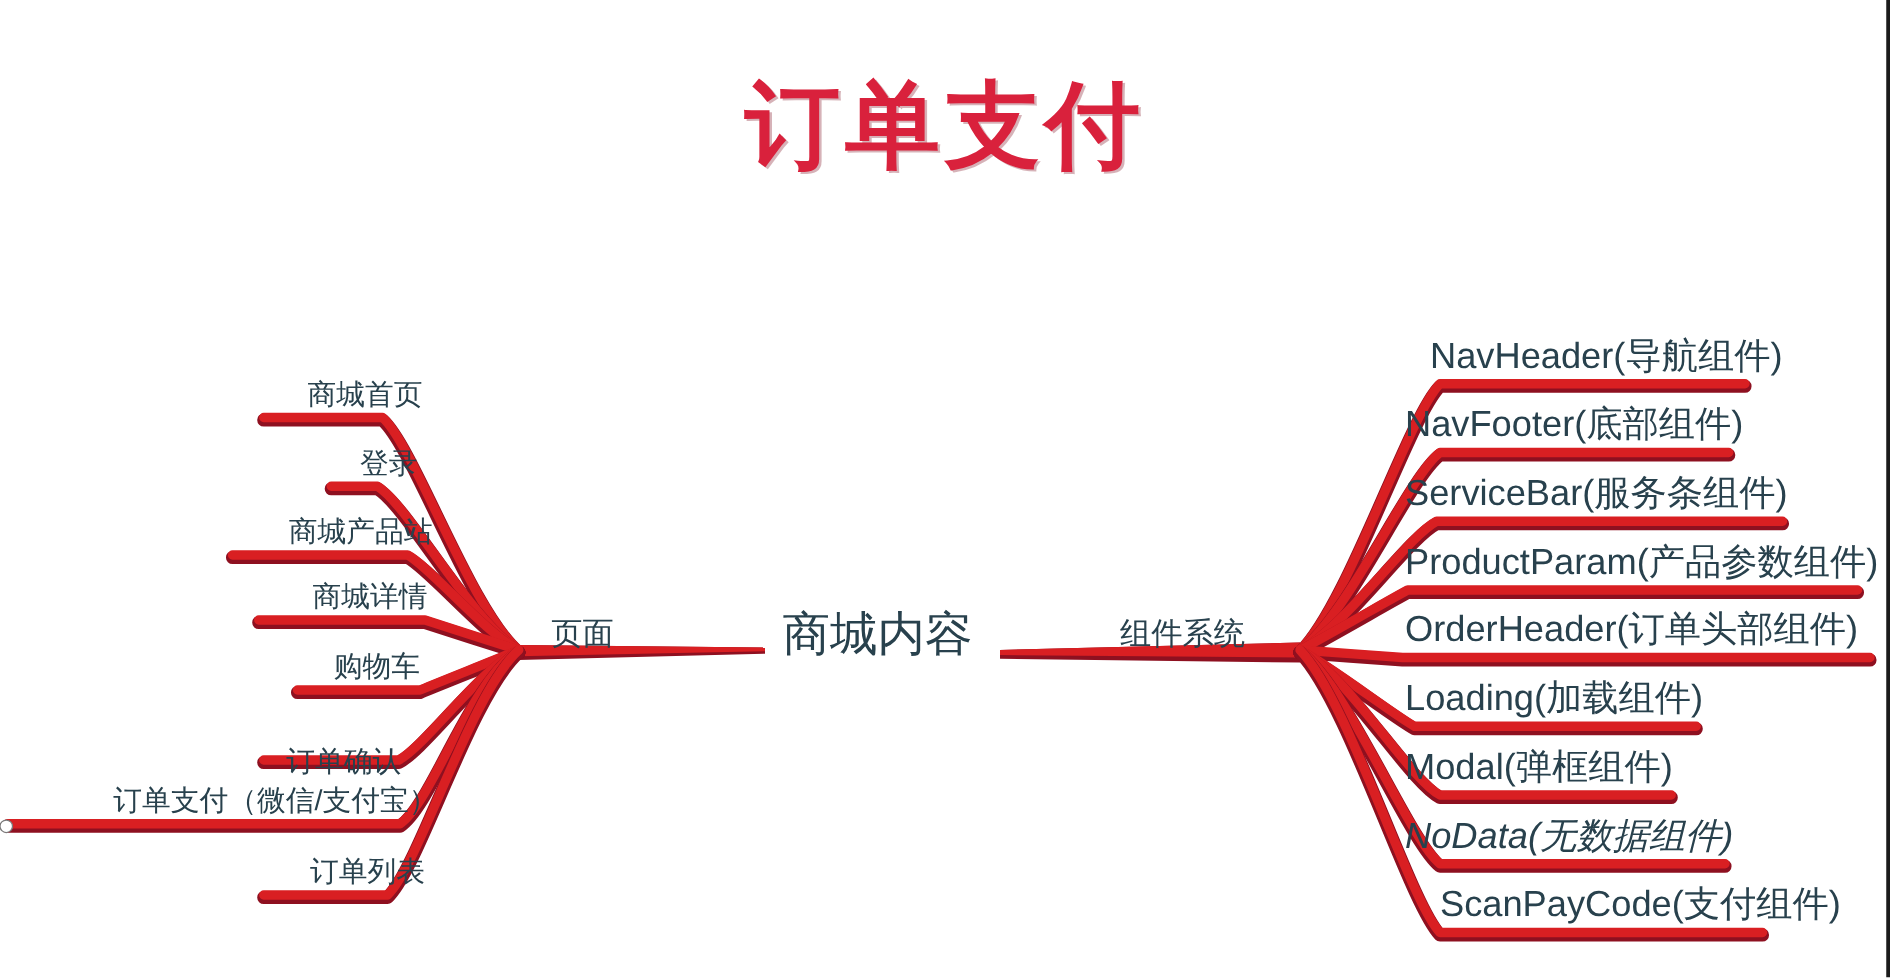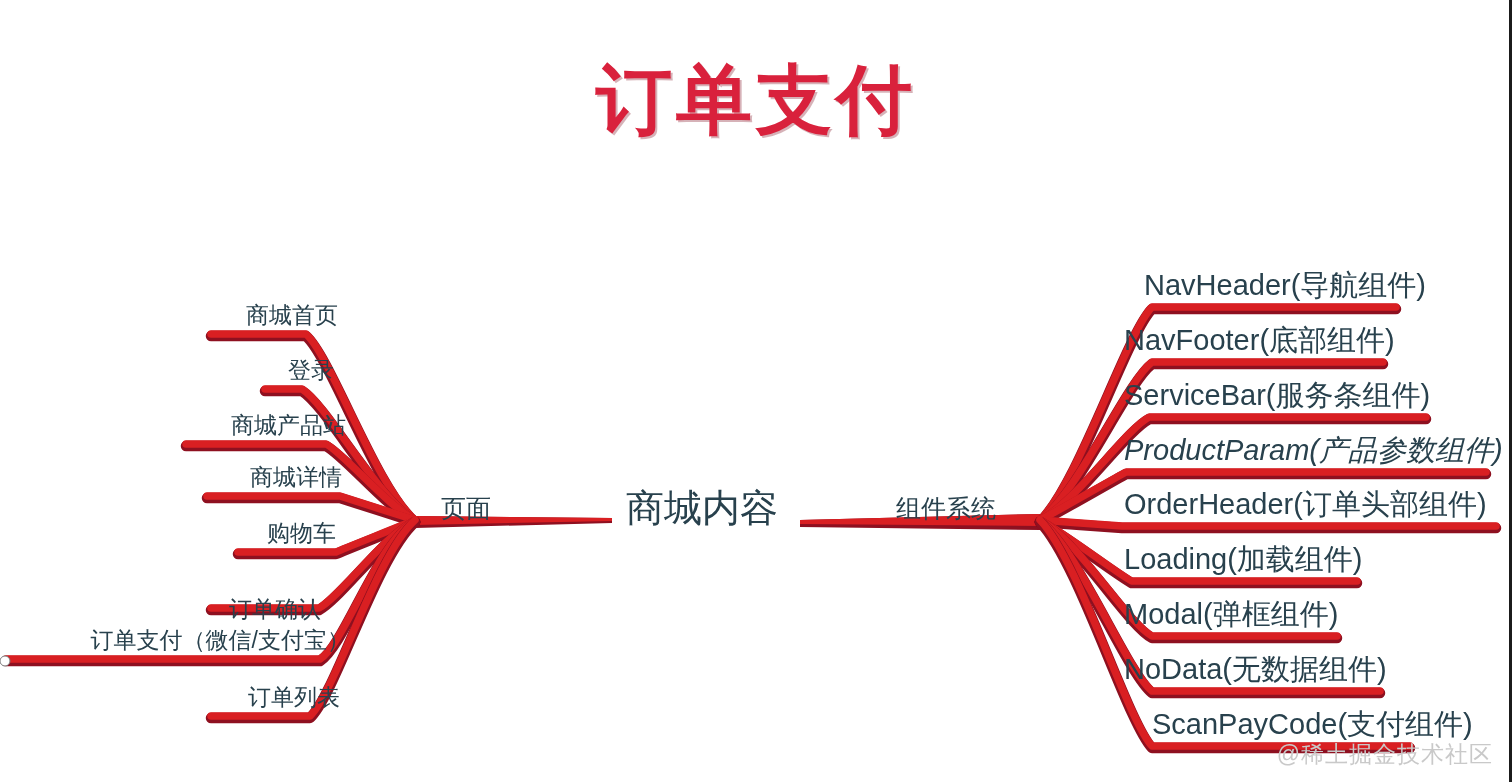--- a/index.html
+++ b/index.html
@@ -155,26 +155,25 @@
       <div class="nodetext leaf-left" style="left: 346px; top: 437px;">商城产品站</div>
       <div class="nodetext leaf-left" style="left: 342px; top: 489px;">商城详情</div>
       <div class="nodetext leaf-left" style="left: 336px; top: 545px;">购物车</div>
       <div class="nodetext leaf-left" style="left: 321px; top: 601px; margin-top: 20px;">订单确认</div>
       <div class="nodetext leaf-left" style="left: 350px; top: 652px;">订单支付（微信/支付宝）</div>
       <div class="nodetext leaf-left" style="left: 340px; top: 709px;">订单列表</div>
       <div class="nodetext branch-node" style="left: 896px; top: 508px;">组件系统</div>
       <div class="nodetext leaf-right" style="left: 1100px; top: 300px; margin-left: 44px;">NavHeader(导航组件)</div>
       <div class="nodetext leaf-right" style="left: 1124px; top: 355px;">NavFooter(底部组件)</div>
       <div class="nodetext leaf-right" style="left: 1124px; top: 410px;">ServiceBar(服务条组件)</div>
-      <div class="nodetext leaf-right" style="left: 1124px; top: 465px; font-style: italic;">ProductParam(产品参数组件)</div>
+      <div class="nodetext leaf-right" style="left: 1124px; top: 465px;">ProductParam(产品参数组件)</div>
       <div class="nodetext leaf-right" style="left: 1124px; top: 519px;">OrderHeader(订单头部组件)</div>
       <div class="nodetext leaf-right" style="left: 1124px; top: 574px;">Loading(加载组件)</div>
       <div class="nodetext leaf-right" style="left: 1124px; top: 629px; text-align: right;">Modal(弹框组件)</div>
-      <div class="nodetext leaf-right" style="left: 1124px; top: 684px;">NoData(无数据组件)</div>
+      <div class="nodetext leaf-right" style="left: 1124px; top: 684px; font-style: italic;">NoData(无数据组件)</div>
       <div class="nodetext leaf-right" style="left: 1152px; top: 739px;">ScanPayCode(支付组件)</div>
       <div class="nodetext center-node" style="left: 702px; top: 508px;">商城内容</div>
     </div>
 
   <div id="handle-dot" style="left: 5px; top: 661px;"></div>
 
-  <div id="watermark">@稀土掘金技术社区</div>
 
 </div>
 
 </body></html>

